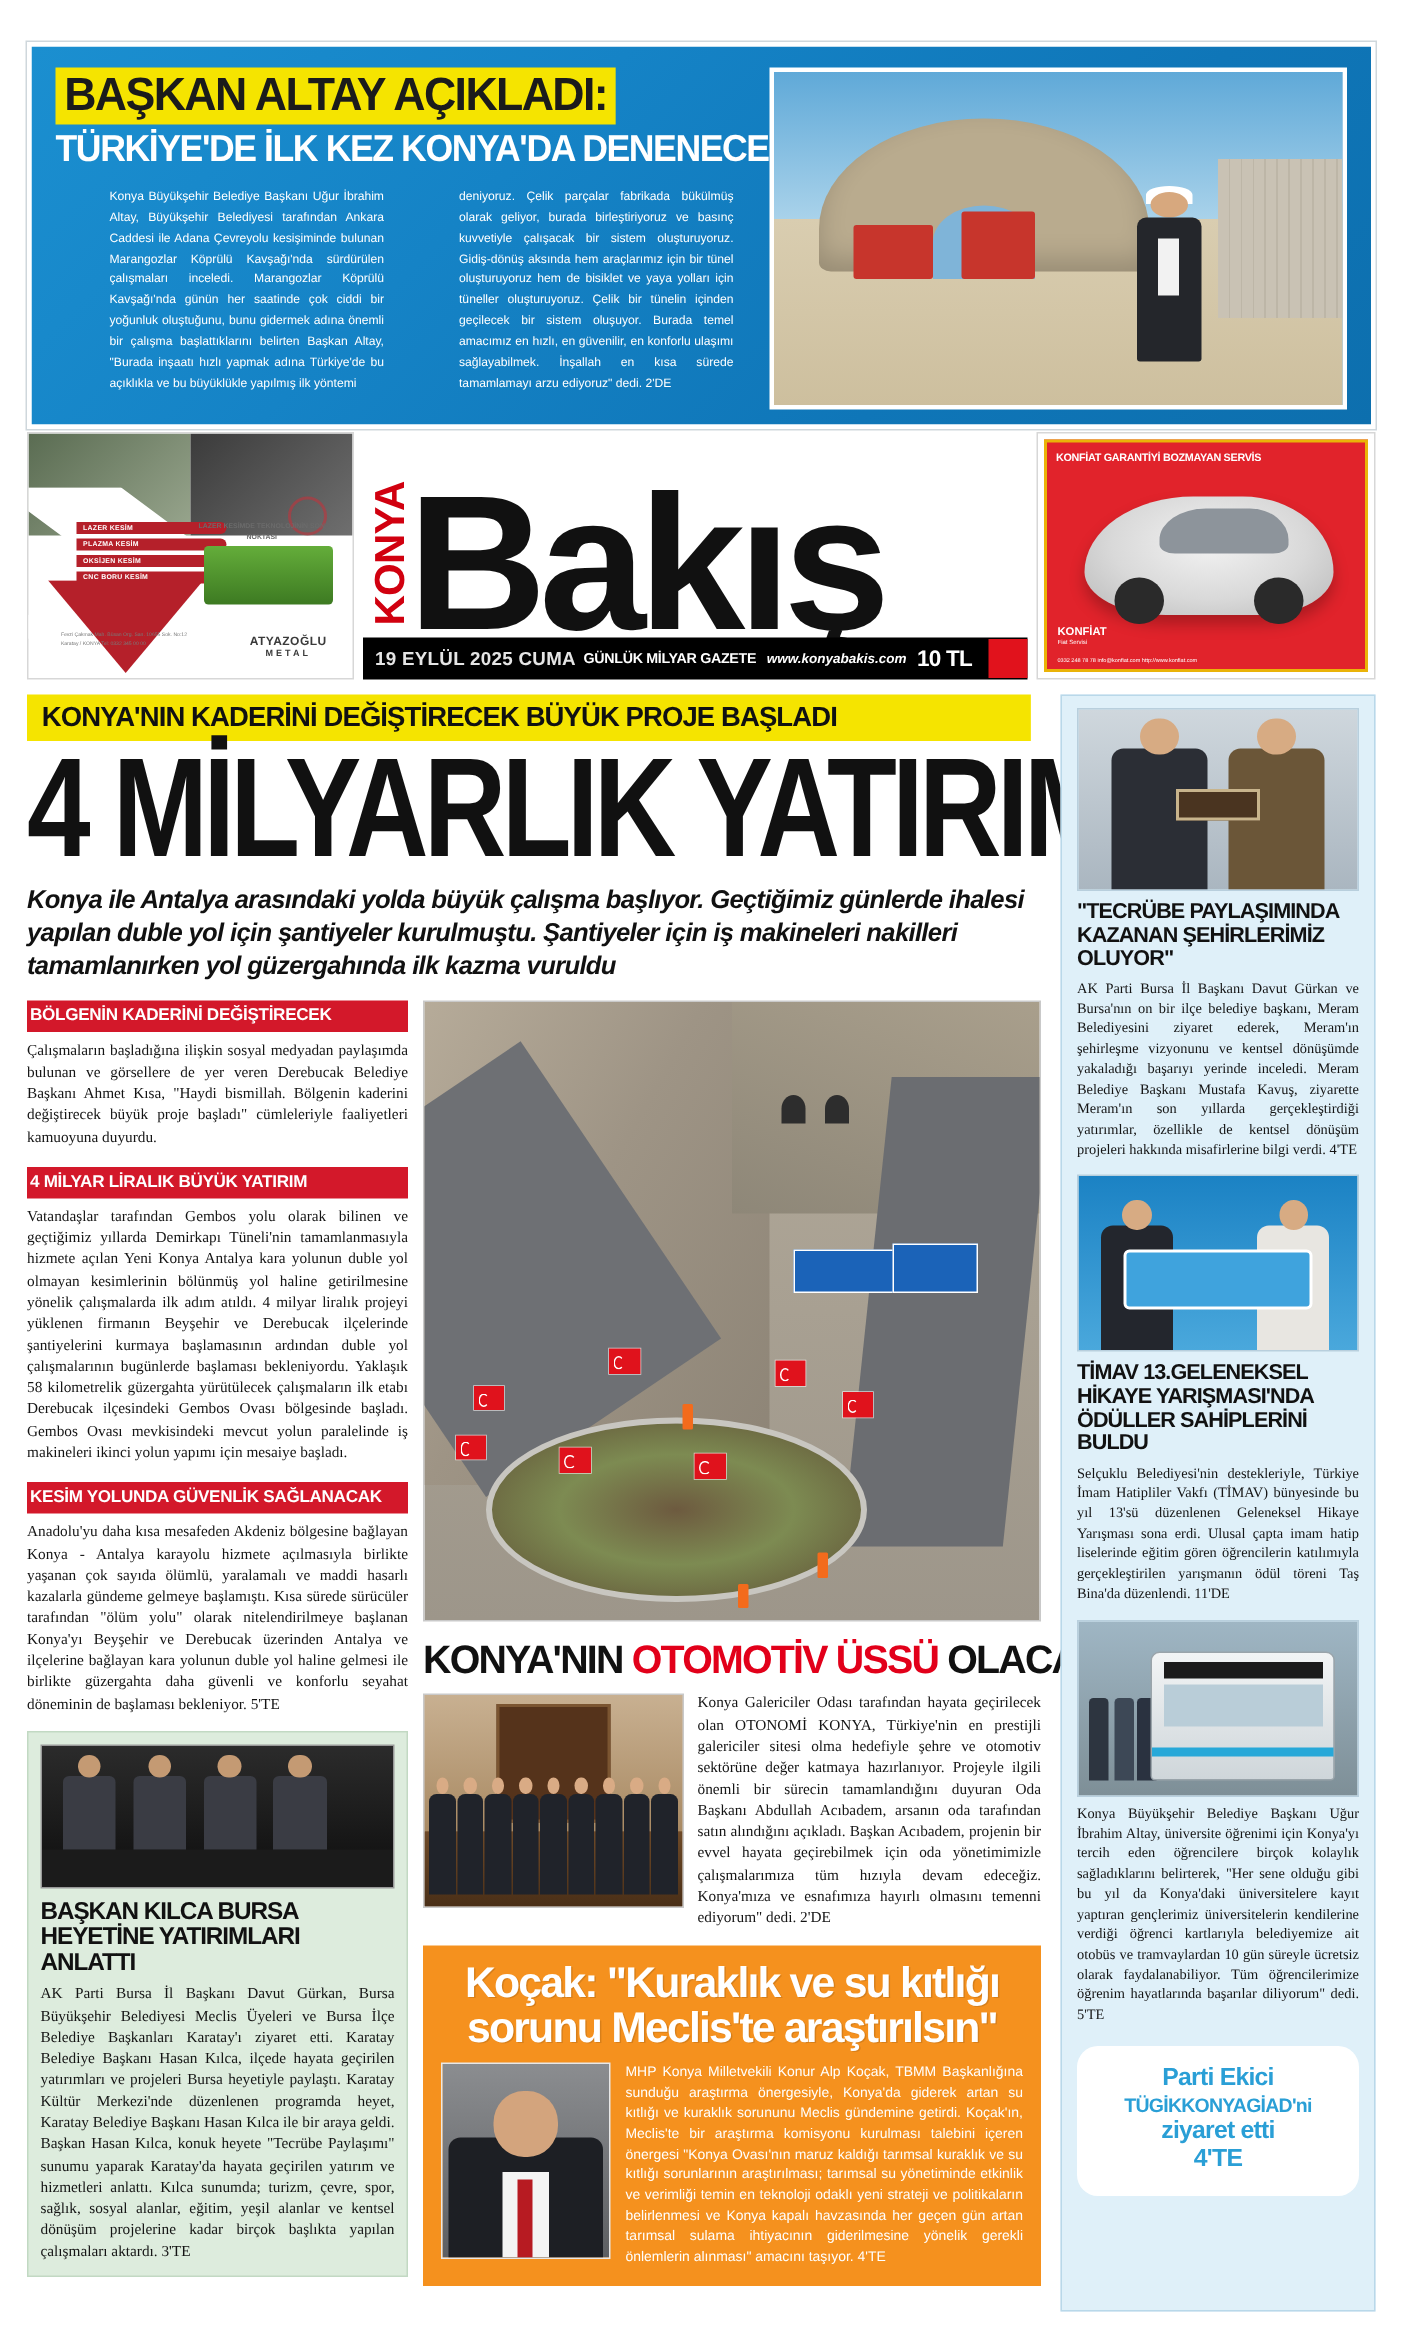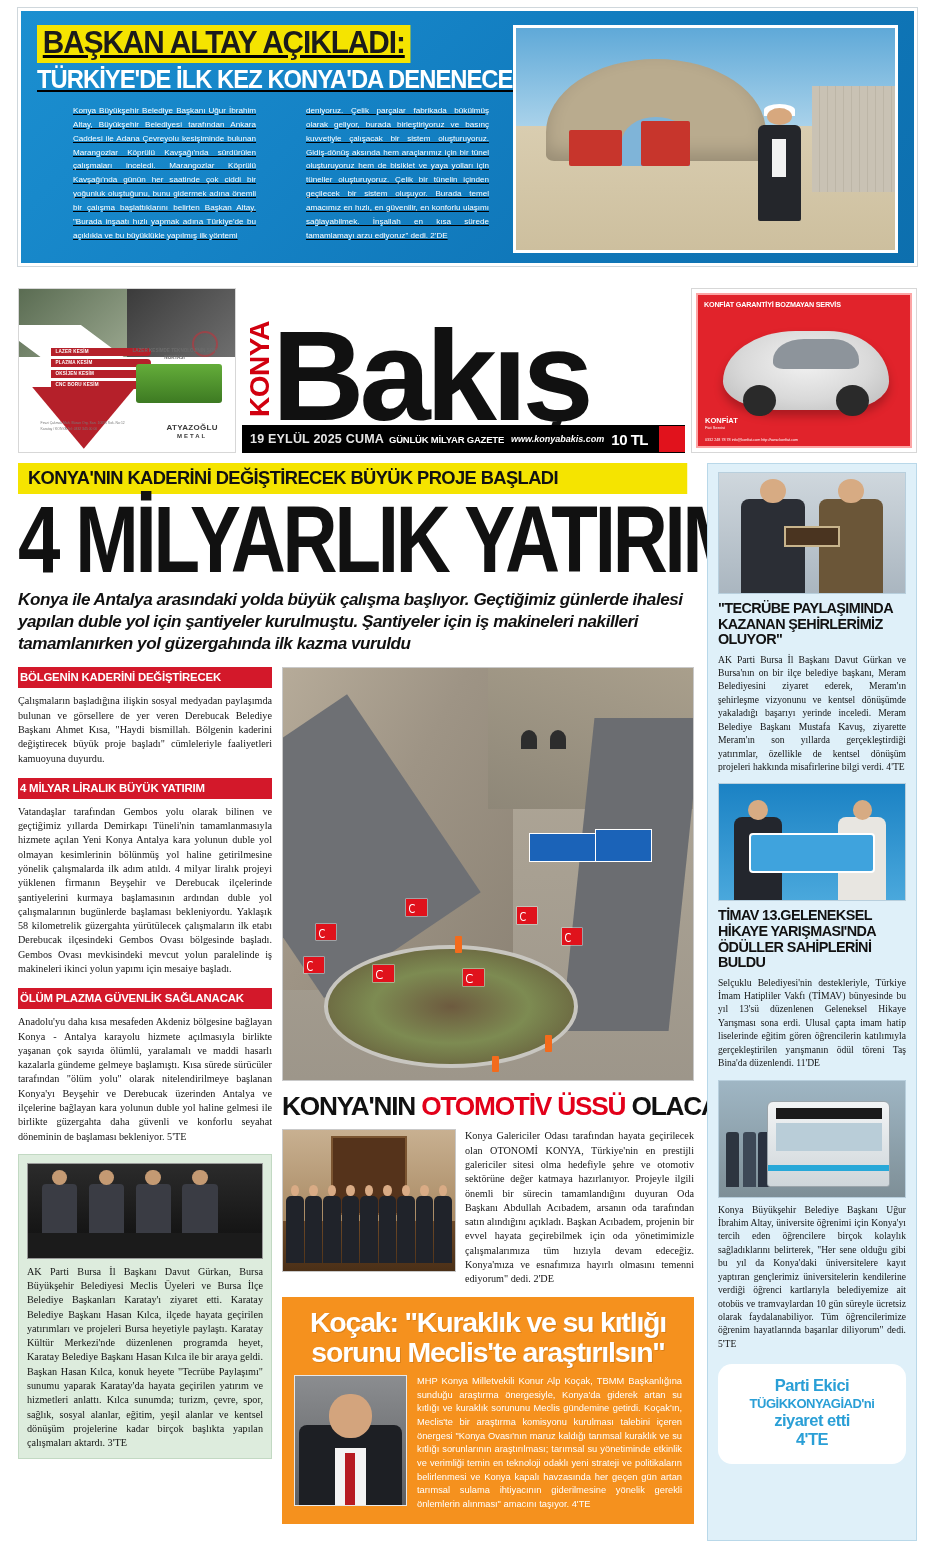--- a/index.html
+++ b/index.html
@@ -8,26 +8,26 @@
     width: 935px;
     height: 1559px;
     background: #ffffff;
     font-family: "Liberation Serif", serif;
     overflow: hidden;
   }
   .page { position: relative; width: 935px; height: 1559px; background:#fff; }
 
   
   .top-banner {
-    position: absolute; left: 18px; top: 8px; width: 899px; height: 258px;
+    position: absolute; left: 18px; top: 28px; width: 899px; height: 258px;
     background: linear-gradient(135deg,#1b8fd0 0%, #1583c6 35%, #0f76b8 70%, #0d6fae 100%);
     border: 3px solid #ffffff;
     outline: 1px solid #cfd7dc;
     padding: 14px 16px 10px 16px;
-    display: flex; gap: 24px; text-decoration: underline;
+    display: flex; gap: 24px;
   }
   .tb-left { width: 452px; display: flex; flex-direction: column; }
   .tb-kicker1 {
     display: inline-block; align-self: flex-start;
     background: #f5e400; color: #1b1b1b;
     font-family: "Liberation Sans", sans-serif;
     font-weight: 800; font-size: 31px; line-height: 1.02;
     letter-spacing: -1.1px; padding: 2px 6px 4px 6px;
     transform: scaleX(0.96); transform-origin: left center;
     white-space: nowrap;
@@ -138,21 +138,21 @@
     font-weight:800; font-size:12.5px; letter-spacing:.2px;
   }
   .np-right { display:flex; align-items:center; gap:7px; padding-right:0; }
   .np-sub { color:#fff; font-family:"Liberation Sans",sans-serif; font-weight:700; font-size:9.5px; letter-spacing:-.2px; }
   .np-url { color:#fff; font-family:"Liberation Sans",sans-serif; font-weight:700; font-style:italic; font-size:9px; }
   .np-price { color:#fff; font-family:"Liberation Sans",sans-serif; font-weight:800; font-size:15px; letter-spacing:-.5px; }
   .np-redsq { width:26px; height:26px; background:#e1121c; margin-left:4px; }
 
   .ad-right { width:226px; border:1px solid #d7d7d7; background:#fff; padding:4px; }
   .ad-right .inner {
-    width:100%; height:100%; background:#e1232b; border:2px solid #fca5a5;
+    width:100%; height:100%; background:#e1232b; border:2px solid #eab308;
     position:relative; overflow:hidden;
   }
   .ad-right .ad-head {
     position:absolute; left:6px; top:5px; color:#fff;
     font-family:"Liberation Sans",sans-serif; font-weight:800; font-size:7.2px;
     letter-spacing:-.2px;
   }
   .ad-right .car {
     position:absolute; left:12%; top:24%; width:78%; height:52%;
     background: radial-gradient(ellipse at 50% 40%, #f2f2f2 0%, #d9d9d9 55%, #b9b9b9 100%);
@@ -451,31 +451,32 @@
 
     <div class="cols">
 
       <div class="col-left">
         <div class="redlabel">BÖLGENİN KADERİNİ DEĞİŞTİRECEK</div>
         <div class="bodytext">Çalışmaların başladığına ilişkin sosyal medyadan paylaşımda bulunan ve görsellere de yer veren Derebucak Belediye Başkanı Ahmet Kısa, "Haydi bismillah. Bölgenin kaderini değiştirecek büyük proje başladı" cümleleriyle faaliyetleri kamuoyuna duyurdu.</div>
 
         <div class="redlabel">4 MİLYAR LİRALIK BÜYÜK YATIRIM</div>
         <div class="bodytext">Vatandaşlar tarafından Gembos yolu olarak bilinen ve geçtiğimiz yıllarda Demirkapı Tüneli'nin tamamlanmasıyla hizmete açılan Yeni Konya Antalya kara yolunun duble yol olmayan kesimlerinin bölünmüş yol haline getirilmesine yönelik çalışmalarda ilk adım atıldı. 4 milyar liralık projeyi yüklenen firmanın Beyşehir ve Derebucak ilçelerinde şantiyelerini kurmaya başlamasının ardından duble yol çalışmalarının bugünlerde başlaması bekleniyordu. Yaklaşık 58 kilometrelik güzergahta yürütülecek çalışmaların ilk etabı Derebucak ilçesindeki Gembos Ovası bölgesinde başladı. Gembos Ovası mevkisindeki mevcut yolun paralelinde iş makineleri ikinci yolun yapımı için mesaiye başladı.</div>
 
-        <div class="redlabel">ÖLÜM PLAZMA GÜVENLİK SAĞLANACAK</div>
+        <div class="redlabel">KESİM YOLUNDA GÜVENLİK SAĞLANACAK</div>
         <div class="bodytext">Anadolu'yu daha kısa mesafeden Akdeniz bölgesine bağlayan Konya - Antalya karayolu hizmete açılmasıyla birlikte yaşanan çok sayıda ölümlü, yaralamalı ve maddi hasarlı kazalarla gündeme gelmeye başlamıştı. Kısa sürede sürücüler tarafından "ölüm yolu" olarak nitelendirilmeye başlanan Konya'yı Beyşehir ve Derebucak üzerinden Antalya ve ilçelerine bağlayan kara yolunun duble yol haline gelmesi ile birlikte güzergahta daha güvenli ve konforlu seyahat döneminin de başlaması bekleniyor. 5'TE</div>
 
         <div class="greenbox">
           <div class="gb-photo">
             <div class="tbl"></div>
             <div class="p" style="left:6%"></div>
             <div class="p" style="left:26%"></div>
             <div class="p" style="left:46%"></div>
             <div class="p" style="left:66%"></div>
           </div>
+          <div class="gb-title">BAŞKAN KILCA BURSA HEYETİNE YATIRIMLARI ANLATTI</div>
           <div class="bodytext gb-body">AK Parti Bursa İl Başkanı Davut Gürkan, Bursa Büyükşehir Belediyesi Meclis Üyeleri ve Bursa İlçe Belediye Başkanları Karatay'ı ziyaret etti. Karatay Belediye Başkanı Hasan Kılca, ilçede hayata geçirilen yatırımları ve projeleri Bursa heyetiyle paylaştı. Karatay Kültür Merkezi'nde düzenlenen programda heyet, Karatay Belediye Başkanı Hasan Kılca ile bir araya geldi. Başkan Hasan Kılca, konuk heyete "Tecrübe Paylaşımı" sunumu yaparak Karatay'da hayata geçirilen yatırım ve hizmetleri anlattı. Kılca sunumda; turizm, çevre, spor, sağlık, sosyal alanlar, eğitim, yeşil alanlar ve kentsel dönüşüm projelerine kadar birçok başlıkta yapılan çalışmaları aktardı. 3'TE</div>
         </div>
       </div>
 
       <div class="col-mid">
 
         <div class="mainphoto">
           <div class="mp-hill"></div>
           <div class="mp-hill2"></div>
           <div class="mp-road1"></div>

